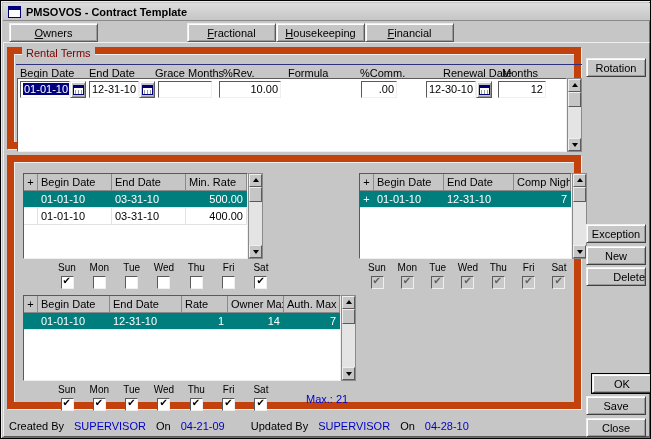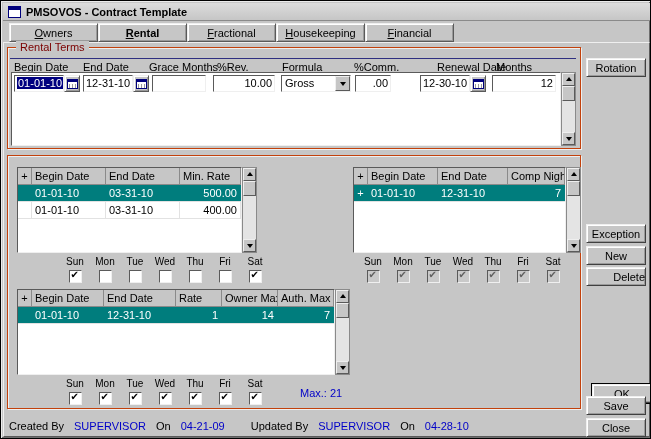--- a/index.html
+++ b/index.html
@@ -18,21 +18,21 @@
          border:1px solid; border-color:#efefef #5a5a5a #5a5a5a #efefef;
          box-shadow: inset 1px 1px 0 #fff, inset -1px -1px 0 #9a9a9a;
          display:flex; align-items:center; justify-content:center; }
   .tab-label { display:block; }
   .tab-label::first-letter { text-decoration:underline; }
   .tab.active .tab-label { font-weight:bold; }
 
   .content { position:absolute; left:2px; top:41px; width:647px; height:395px;
              border:1px solid; border-color:#efefef #5a5a5a #5a5a5a #efefef; pointer-events:none; }
 
-  .group { position:absolute; border:1px solid #c2410c;
+  .group { position:absolute; border:7px solid #c2410c;
            box-shadow: inset 1px 1px 0 #efefef, 1px 1px 0 #efefef; }
   .group-label { position:absolute; top:-7px; left:8px; background:#c6c6c6; padding:0 4px; color:#7b0000; white-space:nowrap; }
 
   .rt-rule { position:absolute; left:2px; top:10px; width:566px; height:1px; background:#303080; }
   .col-head { position:absolute; top:13px; white-space:nowrap; }
 
   .block-area { position:absolute; background:#fff; border:1px solid; border-color:#5a5a5a #efefef #efefef #5a5a5a; }
 
   .field { position:absolute; height:17px; background:#fff; border:1px solid;
            border-color:#5a5a5a #efefef #efefef #5a5a5a; padding:0 2px; line-height:15px; overflow:hidden; white-space:nowrap; }
@@ -67,21 +67,21 @@
   .trow.header .tcell { background:#c6c6c6; border-right:1px solid #8a8a8a; border-bottom:1px solid #8a8a8a; }
   .trow.data { border-bottom:1px solid #e2e2e2; }
   .trow.data .tcell { border-right:1px solid #e2e2e2; }
   .trow.selected { background:#007d7d; color:#fff; }
   .trow.selected .tcell { border-right-color:transparent; }
   .tcell { padding:1px 3px; line-height:14px; white-space:nowrap; overflow:hidden; }
   .tcell.c-plus { width:14px; padding:1px 0; text-align:center; }
   .tcell.num { text-align:right; }
   .tfill { flex:1; background:#fff; }
 
-  .days { position:absolute; display:flex; justify-content:flex-end; }
+  .days { position:absolute; display:flex; justify-content:space-between; }
   .day { width:30px; display:flex; flex-direction:column; align-items:center; gap:3px; }
   .day-label { font-size:10px; }
   .cb { width:13px; height:13px; background:#fff; border:1px solid; border-color:#5a5a5a #efefef #efefef #5a5a5a;
         position:relative; }
   .cb[data-checked="true"]::after { content:"\2714"; position:absolute; left:1px; top:-2px; font-size:10px; color:#000; }
   .days.disabled .cb { background:#c9c9c9; }
   .days.disabled .cb[data-checked="true"]::after { color:#5f5f5f; }
 
   .btn { position:absolute; width:60px; height:19px; background:#c6c6c6; border:1px solid;
          border-color:#efefef #404040 #404040 #efefef; box-shadow: inset 1px 1px 0 #fff, inset -1px -1px 0 #9a9a9a;
@@ -98,23 +98,20 @@
 
 <div class="window">
 
   <div class="titlebar">
     <span class="title-icon"></span>
     <span class="title-text">PMSOVOS - Contract Template</span>
   </div>
 
   <div class="tab" style="left:8px;">
     <span class="tab-label">Owners</span>
-  </div>
-  <div class="tab active" style="left:97px;">
-    <span class="tab-label">Rental</span>
   </div>
   <div class="tab" style="left:186px;">
     <span class="tab-label">Fractional</span>
   </div>
   <div class="tab" style="left:275px;">
     <span class="tab-label">Housekeeping</span>
   </div>
   <div class="tab" style="left:364px;">
     <span class="tab-label">Financial</span>
   </div>
@@ -151,39 +148,33 @@
     </div>
 
     <div class="field" style="left:144px;top:27px;width:54px;">
       <span></span>
     </div>
 
     <div class="field num" style="left:205px;top:27px;width:62px;">
       <span>10.00</span>
     </div>
 
-    <div class="field combo" style="left:273px;top:27px;width:70px;">
-      <span class="combo-text">Gross</span>
-      <span class="combo-btn">
-        <span class="tri down"></span>
-      </span>
-    </div>
 
     <div class="field num" style="left:347px;top:27px;width:36px;">
       <span>.00</span>
     </div>
 
     <div class="field" style="left:412px;top:27px;width:50px;">
       <span>12-30-10</span>
     </div>
     <div class="iconbtn" style="left:462px;top:27px;">
       <span class="cal-icon"></span>
     </div>
 
-    <div class="field num" style="left:484px;top:27px;width:64px;">
+    <div class="field num" style="left:484px;top:27px;width:48px;">
       <span>12</span>
     </div>
 
     <div class="sb" style="left:553px;top:24px;height:74px;">
       <div class="sb-btn">
           <span class="tri up"></span>
         </div>
       <div class="sb-thumb"></div>
       <div class="sb-btn bottom">
           <span class="tri down"></span>
@@ -379,21 +370,21 @@
     </div>
   <div class="btn" style="left:585px;top:223px;">
       <span>Exception</span>
     </div>
   <div class="btn" style="left:585px;top:245px;">
       <span>New</span>
     </div>
   <div class="btn" style="left:585px;top:266px;justify-content:flex-end;">
       <span>Delete</span>
     </div>
-  <div class="btn default" style="left:591px;top:373px;margin-top:10px;">
+  <div class="btn default" style="left:591px;top:373px;">
       <span>OK</span>
     </div>
   <div class="btn" style="left:585px;top:395px;">
       <span>Save</span>
     </div>
   <div class="btn" style="left:585px;top:417px;">
       <span>Close</span>
     </div>
 
   <div class="footer">

